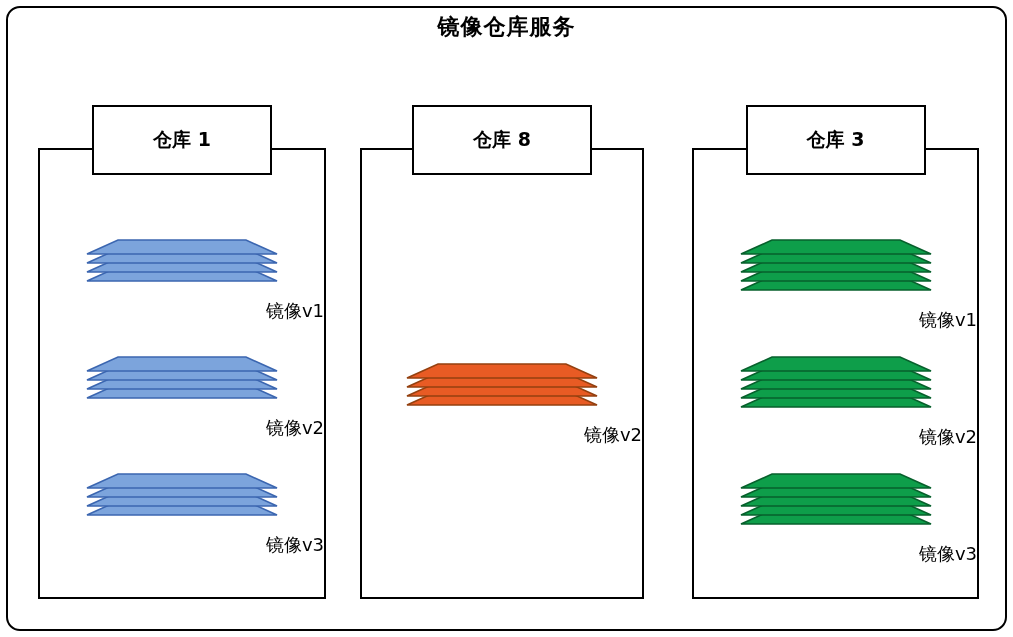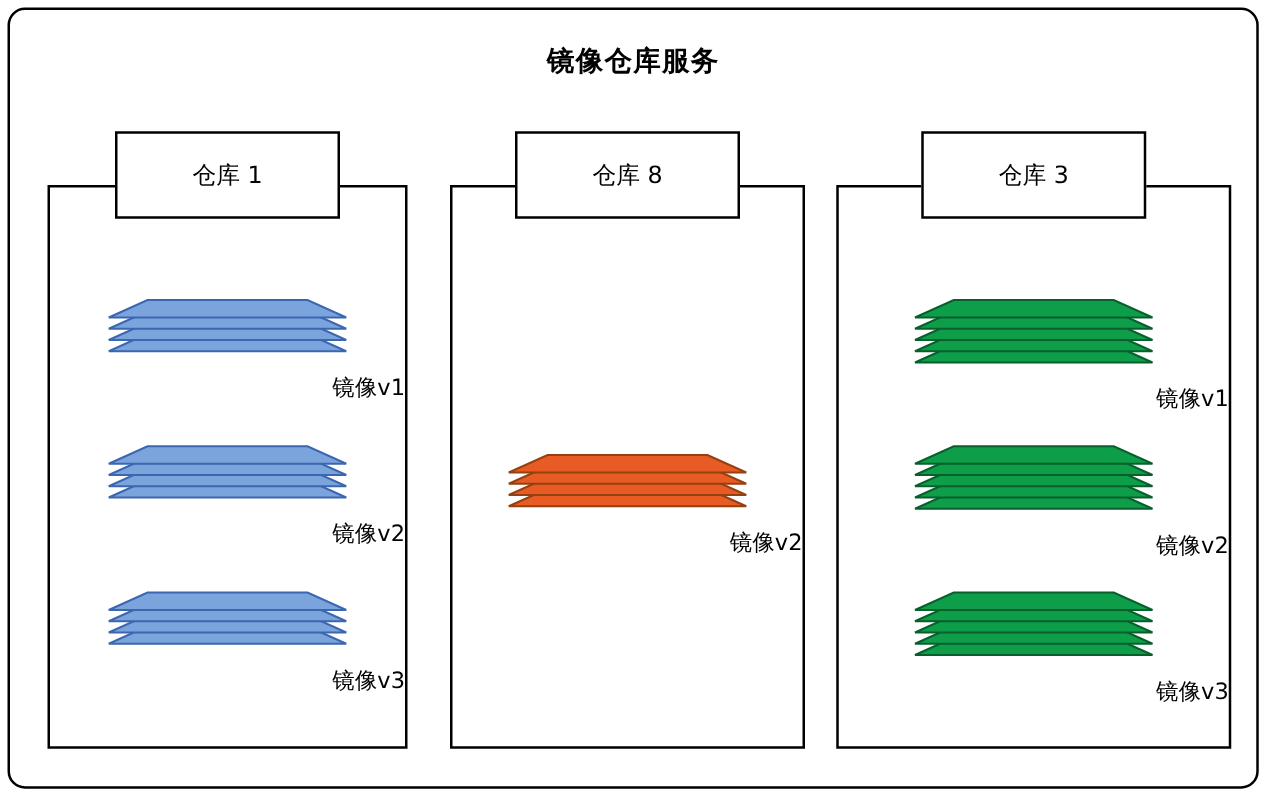--- a/index.html
+++ b/index.html
@@ -19,53 +19,53 @@
     position: absolute;
     left: 6px;
     top: 6px;
     right: 6px;
     bottom: 6px;
     border: 2.5px solid #000000;
     border-radius: 14px;
   }
   .diagram-title {
     position: absolute;
-    top: 34px;
+    top: 12px;
     left: 0;
     width: 100%;
     text-align: center;
     font-size: 22px;
     font-weight: 600;
     color: #000000;
     letter-spacing: 1px;
   }
   .repo {
     position: absolute;
     top: 148px;
     height: 447px;
     border: 2px solid #000000;
     background: #ffffff;
   }
   .repo-1 { left: 38px;  width: 284px; }
   .repo-2 { left: 360px; width: 280px; }
-  .repo-3 { left: 669px; width: 283px; padding-left: 29px; }
+  .repo-3 { left: 692px; width: 283px; }
   .repo-label {
     position: absolute;
     top: -45px;
     left: 50%;
     transform: translateX(-50%);
     width: 180px;
     height: 70px;
     background: #ffffff;
     border: 2px solid #000000;
     display: flex;
     align-items: center;
     justify-content: center;
     font-size: 19px;
-    font-weight: 400;
+    font-weight: 700;
     color: #000000;
     box-sizing: border-box;
   }
   .img-block {
     position: absolute;
     left: 0;
     right: 0;
     text-align: center;
   }
   .stack {

